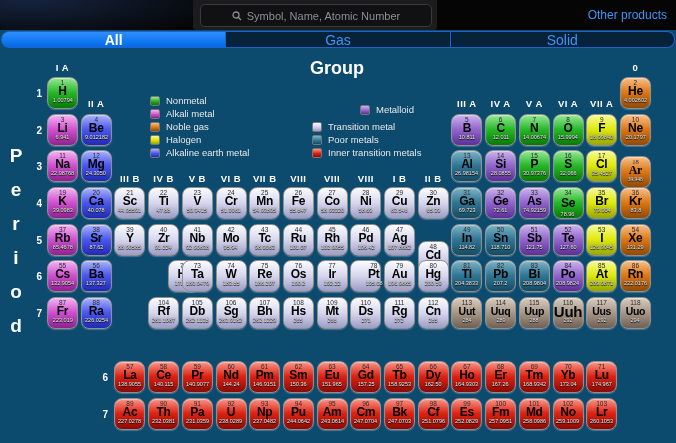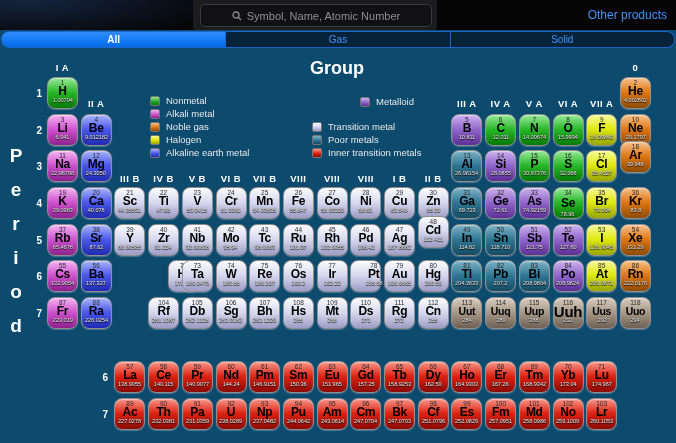--- a/index.html
+++ b/index.html
@@ -8,21 +8,21 @@
   
   #topbar{position:absolute;left:0;top:0;width:676px;height:30px;
           background:radial-gradient(ellipse 300px 60px at 30px 0px,#14243f 0%,rgba(0,0,0,0) 70%),#050505;}
   #search-panel{position:absolute;left:193px;top:0;width:244px;height:30px;background:#1c1c1e;border-radius:0 0 3px 3px;}
   #search-field{position:absolute;left:200px;top:4px;width:230px;height:21px;background:#111113;
                 border:1px solid #3a3a3c;border-radius:5px;display:flex;align-items:center;justify-content:center;gap:5px;}
   #search-placeholder{color:#8e8e93;font-size:11px;}
   #other-products{position:absolute;right:9px;top:8px;color:#3f94f8;font-size:12px;cursor:pointer;}
   
   #tab-bar{position:absolute;left:1px;top:31px;width:674px;height:17px;display:flex;}
-  .tab{flex:1;display:flex;align-items:center;justify-content:center;font-size:10px;color:#3f94f8;
+  .tab{flex:1;display:flex;align-items:center;justify-content:center;font-size:14px;color:#3f94f8;
        border:1px solid #1e63c8;border-left:none;background:rgba(4,10,22,.6);cursor:pointer;}
   .tab:first-child{border-left:1px solid #1e63c8;border-radius:8px 0 0 8px;}
   .tab:last-child{border-radius:0 8px 8px 0;}
   .tab.selected{background:linear-gradient(#2f8fff,#0069e8);color:#fff;font-weight:bold;}
   
   #table-area{position:absolute;left:0;top:48px;width:676px;height:395px;}
   #group-title{position:absolute;left:237px;top:10px;width:200px;text-align:center;
                color:#fff;font-size:18px;font-weight:bold;}
   #period-title{position:absolute;left:4px;top:97px;width:24px;height:192px;display:flex;flex-direction:column;
                 justify-content:space-between;align-items:center;color:#fff;font-size:19px;font-weight:bold;}
@@ -114,21 +114,21 @@
         <span class="legend-label">Noble gas</span>
       </div>
       <div class="legend-item" style="left: 150px; top: 86px;">
         <span class="legend-swatch" style="background: linear-gradient(rgb(246, 250, 150), rgb(221, 224, 0) 55%, rgb(151, 166, 0));"></span>
         <span class="legend-label">Halogen</span>
       </div>
       <div class="legend-item" style="left: 150px; top: 99px;">
         <span class="legend-swatch" style="background: linear-gradient(rgb(169, 179, 250), rgb(74, 88, 238) 55%, rgb(31, 42, 178));"></span>
         <span class="legend-label">Alkaline earth metal</span>
       </div>
-      <div class="legend-item" style="left: 312px; top: 48px; padding-left: 48px;">
+      <div class="legend-item" style="left: 312px; top: 56px; padding-left: 48px;">
         <span class="legend-swatch" style="background: linear-gradient(rgb(203, 178, 238), rgb(146, 102, 204) 55%, rgb(91, 47, 150));"></span>
         <span class="legend-label">Metalloid</span>
       </div>
       <div class="legend-item" style="left: 312px; top: 73px;">
         <span class="legend-swatch" style="background: linear-gradient(rgb(251, 251, 255), rgb(204, 204, 238) 55%, rgb(156, 156, 198));"></span>
         <span class="legend-label">Transition metal</span>
       </div>
       <div class="legend-item" style="left: 312px; top: 86px;">
         <span class="legend-swatch" style="background: linear-gradient(rgb(127, 179, 198), rgb(47, 119, 149) 55%, rgb(21, 75, 99));"></span>
         <span class="legend-label">Poor metals</span>
@@ -215,21 +215,21 @@
       <div class="cell" style="left: 552.5px; top: 102.3px; background: linear-gradient(rgb(152, 232, 152) 0%, rgb(40, 184, 40) 48%, rgb(7, 122, 7) 100%);">
         <div class="num">16</div>
         <div class="sym">S</div>
         <div class="mass">32.066</div>
       </div>
       <div class="cell" style="left: 586.2px; top: 102.3px; background: linear-gradient(rgb(246, 250, 150) 0%, rgb(223, 233, 14) 48%, rgb(151, 166, 0) 100%);">
         <div class="num">17</div>
         <div class="sym">Cl</div>
         <div class="mass">35.4527</div>
       </div>
-      <div class="cell" style="left: 619.9px; top: 93px; background: linear-gradient(rgb(246, 192, 138) 0%, rgb(221, 119, 22) 48%, rgb(142, 74, 6) 100%);">
+      <div class="cell" style="left: 619.9px; top: 108px; background: linear-gradient(rgb(246, 192, 138) 0%, rgb(221, 119, 22) 48%, rgb(142, 74, 6) 100%); font-family: Liberation Serif, serif;">
         <div class="num">18</div>
         <div class="sym">Ar</div>
         <div class="mass">39.948</div>
       </div>
       <div class="cell" style="left: 47px; top: 139px; background: linear-gradient(rgb(242, 180, 242) 0%, rgb(208, 81, 208) 48%, rgb(142, 33, 142) 100%);">
         <div class="num">19</div>
         <div class="sym">K</div>
         <div class="mass">39.0983</div>
       </div>
       <div class="cell" style="left: 80.7px; top: 139px; background: linear-gradient(rgb(169, 179, 250) 0%, rgb(74, 88, 238) 48%, rgb(31, 42, 178) 100%);">
@@ -365,21 +365,21 @@
       <div class="cell" style="left: 350.3px; top: 175.7px; background: linear-gradient(rgb(251, 251, 255) 0%, rgb(216, 216, 238) 48%, rgb(156, 156, 198) 100%);">
         <div class="num">46</div>
         <div class="sym">Pd</div>
         <div class="mass">106.42</div>
       </div>
       <div class="cell" style="left: 384px; top: 175.7px; background: linear-gradient(rgb(251, 251, 255) 0%, rgb(216, 216, 238) 48%, rgb(156, 156, 198) 100%);">
         <div class="num">47</div>
         <div class="sym">Ag</div>
         <div class="mass">107.8682</div>
       </div>
-      <div class="cell" style="left: 417.7px; top: 168px; background: linear-gradient(rgb(251, 251, 255) 0%, rgb(216, 216, 238) 48%, rgb(156, 156, 198) 100%);">
+      <div class="cell" style="left: 417.7px; top: 193px; background: linear-gradient(rgb(251, 251, 255) 0%, rgb(216, 216, 238) 48%, rgb(156, 156, 198) 100%);">
         <div class="num">48</div>
         <div class="sym">Cd</div>
         <div class="mass">112.411</div>
       </div>
       <div class="cell" style="left: 451.4px; top: 175.7px; background: linear-gradient(rgb(127, 179, 198) 0%, rgb(47, 119, 149) 48%, rgb(21, 75, 99) 100%);">
         <div class="num">49</div>
         <div class="sym">In</div>
         <div class="mass">114.82</div>
       </div>
       <div class="cell" style="left: 485.1px; top: 175.7px; background: linear-gradient(rgb(127, 179, 198) 0%, rgb(47, 119, 149) 48%, rgb(21, 75, 99) 100%);">

